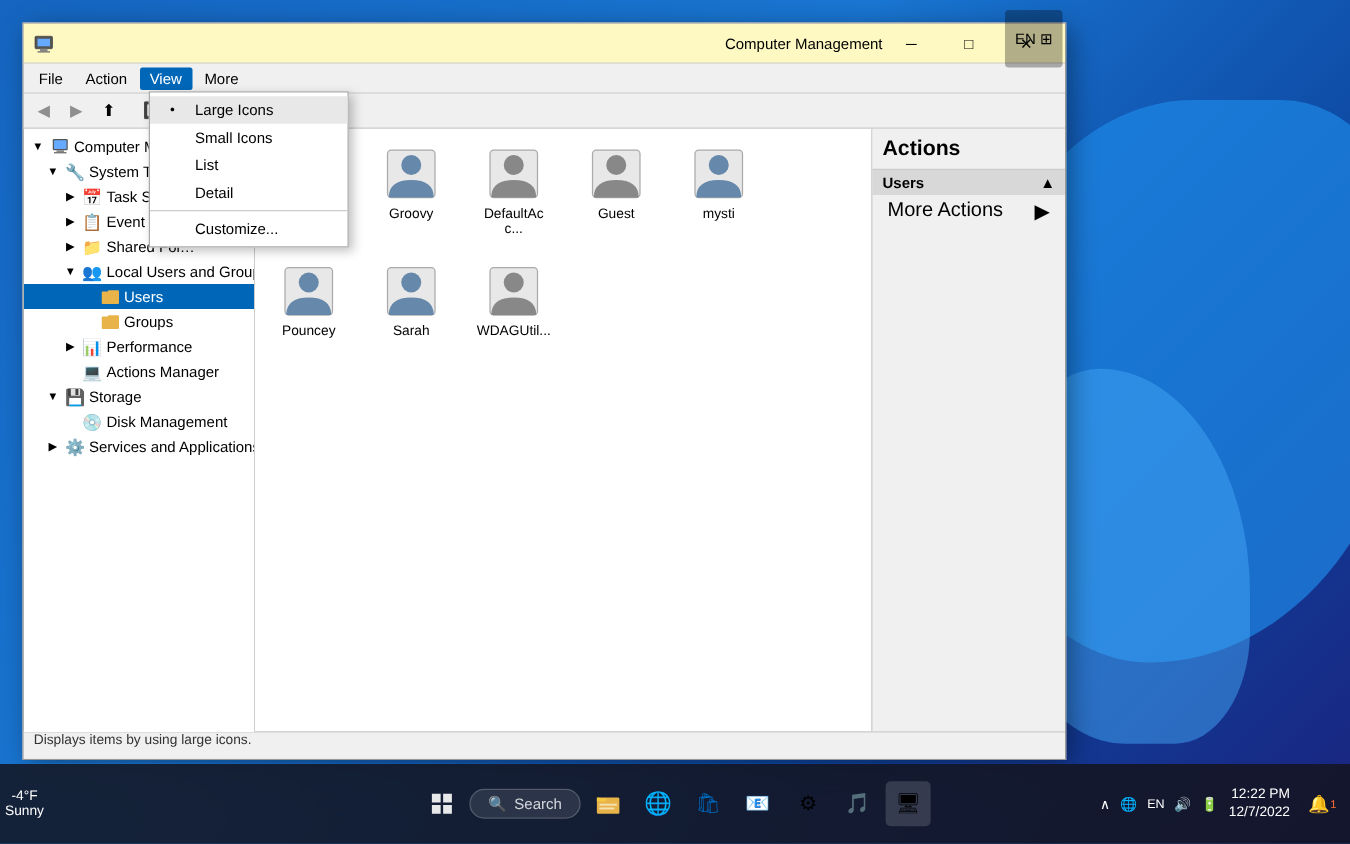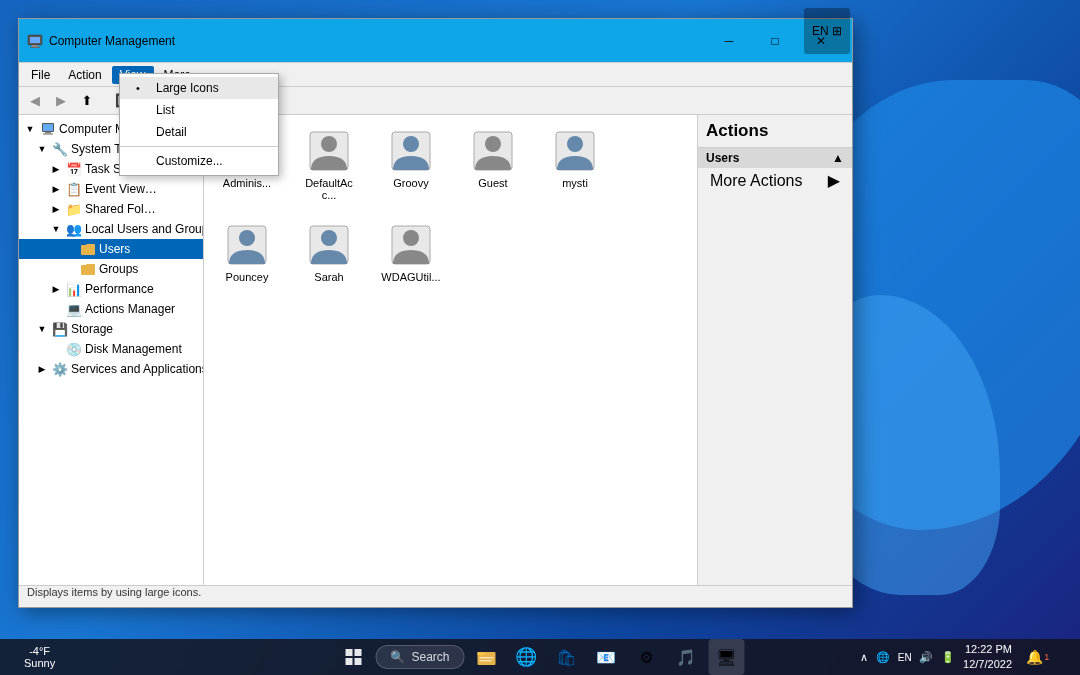--- a/index.html
+++ b/index.html
@@ -41,27 +41,27 @@
       border-radius: 40% 60% 30% 50%;
       opacity: 0.5;
     }
 
     
     .taskbar {
       position: absolute;
       bottom: 0;
       left: 0;
       right: 0;
-      height: 36px;
+      height: 64px;
       background: rgba(20, 20, 30, 0.85);
       backdrop-filter: blur(20px);
       display: flex;
       align-items: center;
       justify-content: space-between;
-      padding: 0 24px;
+      padding: 0 4px;
       z-index: 100;
     }
     .taskbar-left {
       display: flex;
       align-items: center;
       gap: 4px;
     }
     .taskbar-center {
       display: flex;
       align-items: center;
@@ -129,27 +129,28 @@
       height: 590px;
       background: #f0f0f0;
       border: 1px solid #999;
       box-shadow: 4px 4px 20px rgba(0,0,0,0.4);
       display: flex;
       flex-direction: column;
       z-index: 10;
     }
 
     .title-bar {
-      height: 44px;
-      background: #0ea5e9;
+      height: 32px;
+      background: #fef9c3;
       display: flex;
       align-items: center;
       padding: 0 8px;
       border-bottom: 1px solid #ccc;
       user-select: none;
+      text-align: right;
     }
     .title-bar-icon {
       width: 16px;
       height: 16px;
       margin-right: 6px;
       display: flex;
       align-items: center;
       justify-content: center;
     }
     .title-bar-title {
@@ -442,20 +443,24 @@
     <div class="toolbar-btn">🔲</div>
   </div>
 
   <div class="dropdown-menu">
     <div class="dropdown-item active">
       <span class="dropdown-check">•</span>
       <span>Large Icons</span>
     </div>
     <div class="dropdown-item">
       <span class="dropdown-check"> </span>
+      <span>Small Icons</span>
+    </div>
+    <div class="dropdown-item">
+      <span class="dropdown-check"> </span>
       <span>List</span>
     </div>
     <div class="dropdown-item">
       <span class="dropdown-check"> </span>
       <span>Detail</span>
     </div>
     <div class="dropdown-separator"></div>
     <div class="dropdown-item">
       <span class="dropdown-check"> </span>
       <span>Customize...</span>
@@ -573,36 +578,36 @@
             <text x="32" y="36" font-size="9" fill="white" text-anchor="middle">★</text>
           </svg>
         </div>
         <div class="user-icon-label">Adminis...</div>
       </div>
 
       <div class="user-icon-item">
         <div class="user-icon-img">
           <svg class="user-svg" viewBox="0 0 46 46">
             <rect x="4" y="4" width="38" height="38" rx="3" fill="#e8e8e8" stroke="#aaa" stroke-width="1"></rect>
-            <circle cx="23" cy="16" r="8" fill="#888"></circle>
-            <path d="M5 42 Q5 28 23 28 Q41 28 41 42" fill="#888"></path>
-          </svg>
-        </div>
-        <div class="user-icon-label">DefaultAcc...</div>
+            <circle cx="23" cy="16" r="8" fill="#6688aa"></circle>
+            <path d="M5 42 Q5 28 23 28 Q41 28 41 42" fill="#6688aa"></path>
+          </svg>
+        </div>
+        <div class="user-icon-label">Groovy</div>
       </div>
 
       <div class="user-icon-item">
         <div class="user-icon-img">
           <svg class="user-svg" viewBox="0 0 46 46">
             <rect x="4" y="4" width="38" height="38" rx="3" fill="#e8e8e8" stroke="#aaa" stroke-width="1"></rect>
-            <circle cx="23" cy="16" r="8" fill="#6688aa"></circle>
-            <path d="M5 42 Q5 28 23 28 Q41 28 41 42" fill="#6688aa"></path>
-          </svg>
-        </div>
-        <div class="user-icon-label">Groovy</div>
+            <circle cx="23" cy="16" r="8" fill="#888"></circle>
+            <path d="M5 42 Q5 28 23 28 Q41 28 41 42" fill="#888"></path>
+          </svg>
+        </div>
+        <div class="user-icon-label">DefaultAcc...</div>
       </div>
 
       <div class="user-icon-item">
         <div class="user-icon-img">
           <svg class="user-svg" viewBox="0 0 46 46">
             <rect x="4" y="4" width="38" height="38" rx="3" fill="#e8e8e8" stroke="#aaa" stroke-width="1"></rect>
             <circle cx="23" cy="16" r="8" fill="#888"></circle>
             <path d="M5 42 Q5 28 23 28 Q41 28 41 42" fill="#888"></path>
           </svg>
         </div>

